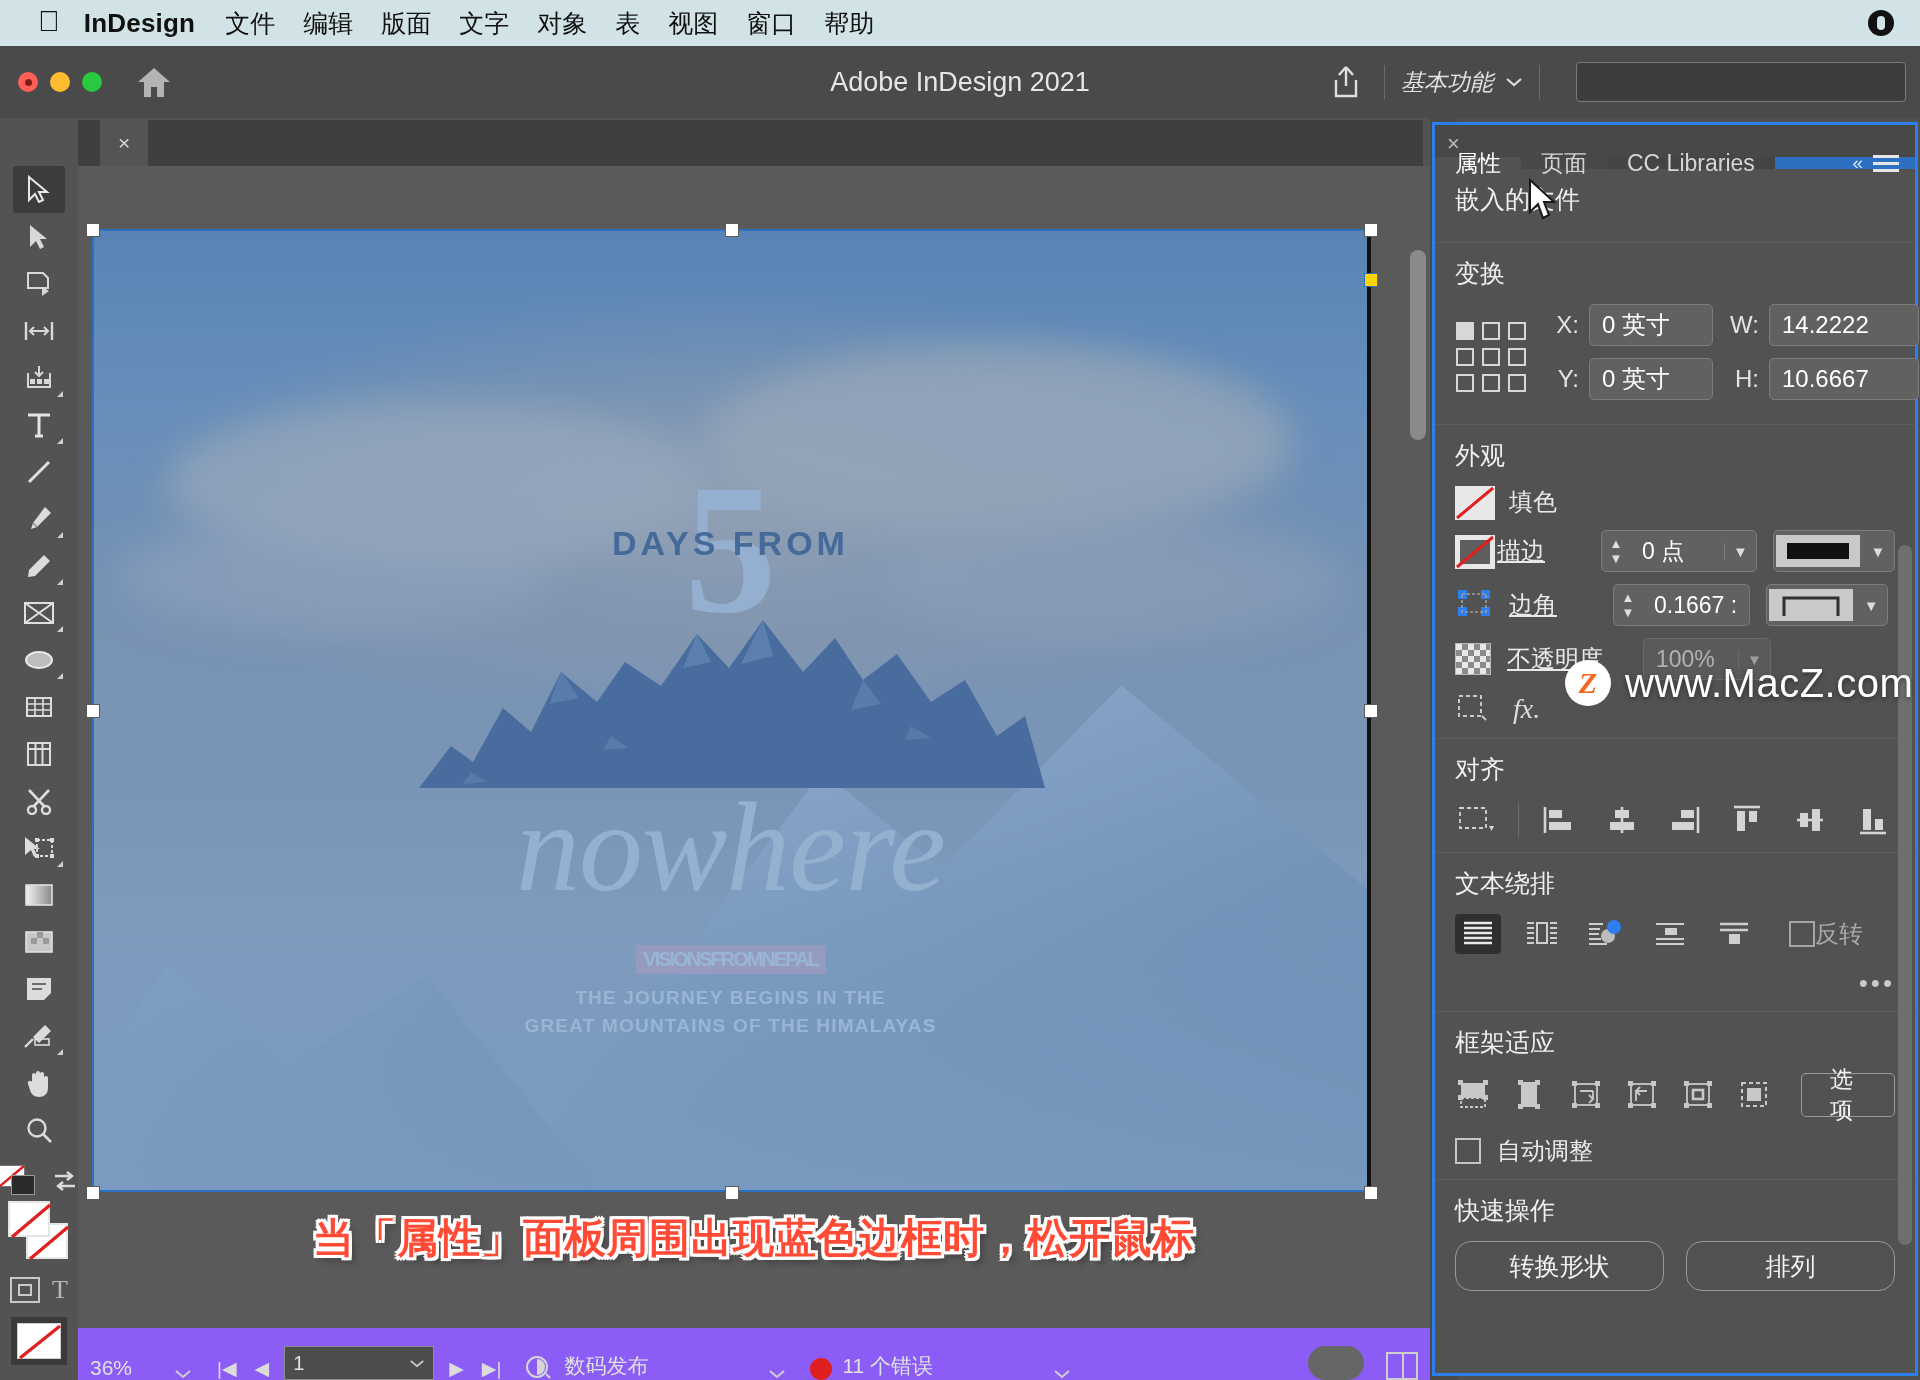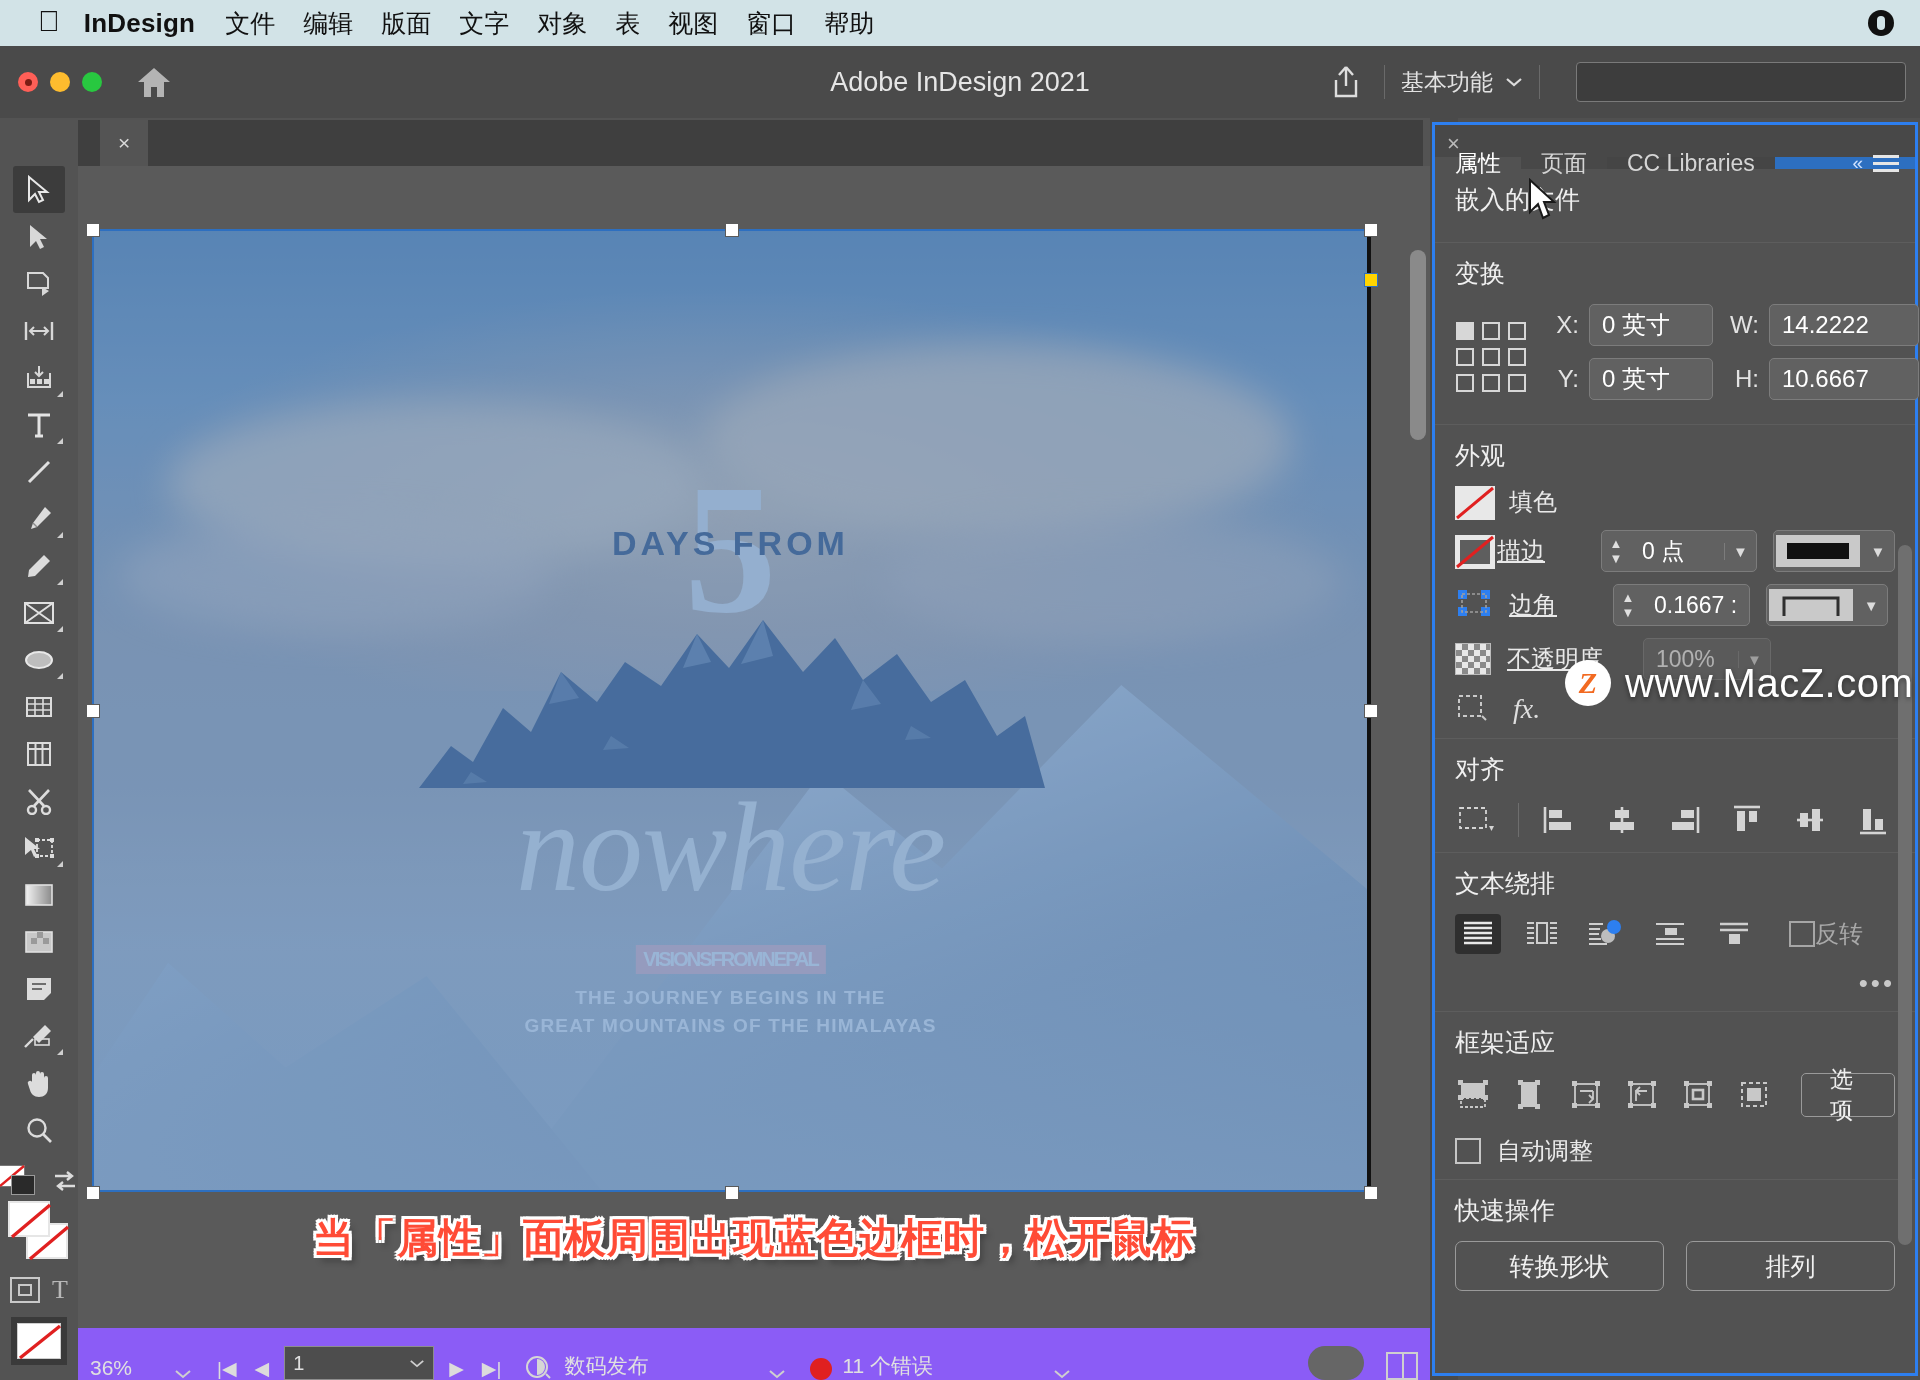--- a/index.html
+++ b/index.html
@@ -32,21 +32,21 @@
   }
   .lights { display:flex; gap:12px; margin-left:18px; }
   .light { width:20px; height:20px; border-radius:50%; }
   .l-red{background:#ff5f57;} .l-yel{background:#febc2e;} .l-grn{background:#28c840;}
   .l-red::after{content:""; display:block; width:7px;height:7px;border-radius:50%;background:#7c1c14;margin:6.5px auto;}
   .homebtn { margin-left:32px; width:40px; height:40px; display:flex; align-items:center; justify-content:center; }
   .title-center {
     position:absolute; left:0; right:0; text-align:center; font-size:27px; color:#e6e6e6;
     pointer-events:none;
   }
-  .tb-right { position:absolute; right:14px; top:0; height:72px; display:flex; align-items:center; gap:0; }
+  .tb-right { position:absolute; right:14px; top:0; height:72px; display:flex; align-items:center; gap:0;font-style:italic; }
   .share-ic { width:44px; height:44px; display:flex; align-items:center; justify-content:center; }
   .tb-sep { width:1px; height:34px; background:#6a6a6a; margin:0 16px; }
   .workspace { font-size:23px; color:#e2e2e2; display:flex; align-items:center; gap:12px; }
   .searchbox { width:330px; height:40px; border:1px solid #7a7a7a; border-radius:4px; background:#3d3d3d; margin-left:20px;}
   .dbl-arrow-tr { position:absolute; right:8px; top:118px; font-size:17px; color:#bdbdbd; }
 
   
   .tabbar { position:absolute; left:78px; top:120px; width:1345px; height:46px; background:#3f3f3f; }
   .doctab {
     position:absolute; left:22px; top:0; height:46px; background:#545454;
@@ -196,21 +196,21 @@
                      linear-gradient(45deg,#8a8a8a 25%,#e8e8e8 25%,#e8e8e8 75%,#8a8a8a 75%);
     background-size:12px 12px; background-position:0 0,6px 6px; border:1px solid #bbb;}
   .fxrow{display:flex;align-items:center;gap:26px;margin-top:10px;}
 
   .dots{color:#c9c9c9;font-size:26px;letter-spacing:3px;text-align:right;}
   .optbtn{height:44px;border:1px solid #9a9a9a;border-radius:5px;display:flex;align-items:center;
     justify-content:center;font-size:23px;color:#f0f0f0;padding:0 28px;}
   .chkrow{display:flex;align-items:center;gap:16px;margin-top:18px;font-size:24px;color:#eaeaea;}
   .chk{width:26px;height:26px;border:2px solid #c6c6c6;}
   .qa{display:flex;gap:22px;margin-top:8px;}
-  .qabtn{flex:1;height:50px;border:1px solid #9a9a9a;border-radius:7px;display:flex;align-items:center;
+  .qabtn{flex:1;height:50px;border:1px solid #9a9a9a;border-radius:16px;display:flex;align-items:center;
     justify-content:center;font-size:25px;color:#f2f2f2;}
   .p-scroll{position:absolute;right:3px;top:420px;width:14px;height:700px;background:#6f6f6f;border-radius:7px;}
 
   
   .cursor{position:absolute;left:1528px;top:178px;z-index:60;}
   .wm{position:absolute;left:1565px;top:660px;display:flex;align-items:center;gap:14px;z-index:40;}
   .wm .z{width:46px;height:46px;border-radius:50%;background:#fff;display:flex;align-items:center;justify-content:center;
     color:#f26a21;font-size:30px;font-weight:bold;font-style:italic;font-family:"Liberation Serif",serif;}
   .wm .t{font-size:40px;color:#fff;letter-spacing:.5px;text-shadow:0 2px 5px rgba(0,0,0,.45);}
 </style>

